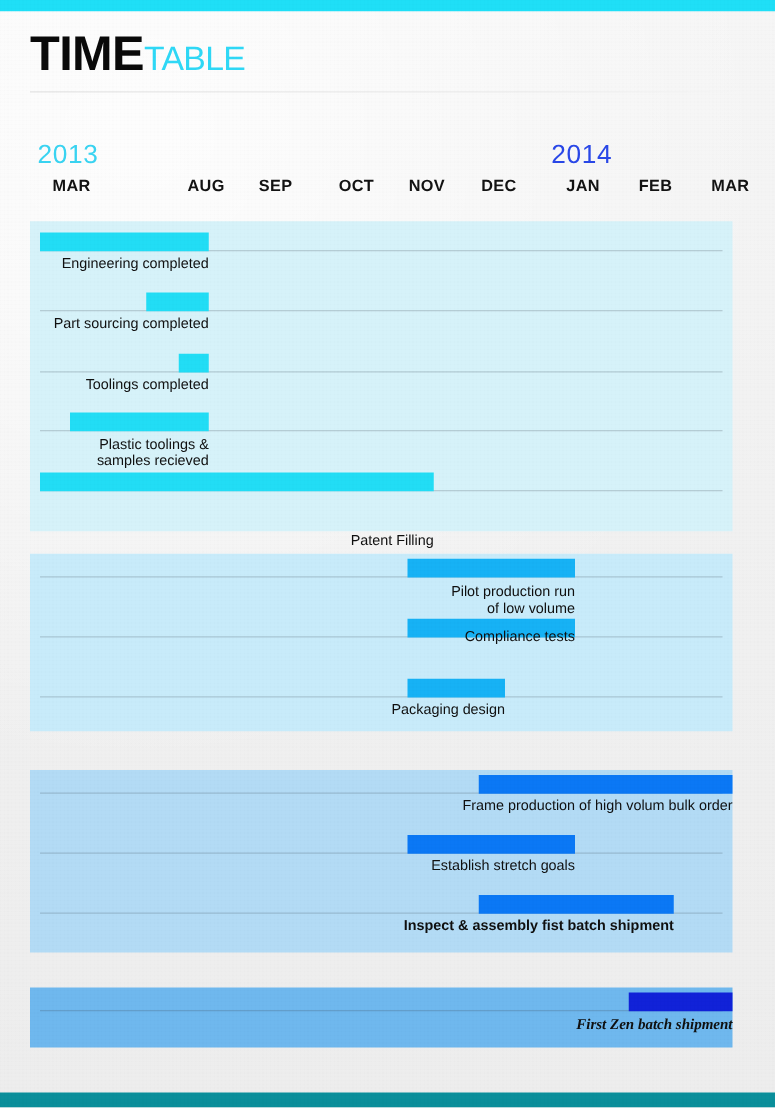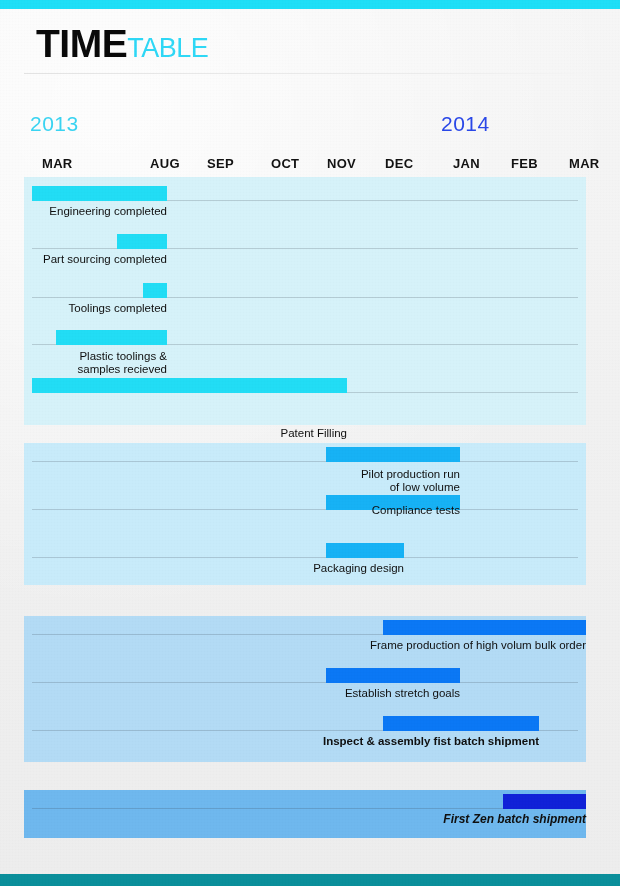--- a/index.html
+++ b/index.html
@@ -52,21 +52,20 @@
     top: 24px;
     left: 24px;
     line-height: 1;
     white-space: nowrap;
   }
   .title-strong {
     font-size: 39px;
     font-weight: 700;
     letter-spacing: -0.5px;
     color: #0a0a0a;
-    margin-left: 12px;
   }
   .title-light {
     font-size: 27px;
     font-weight: 300;
     letter-spacing: -0.5px;
     color: #2fd8f6;
   }
   .title-rule {
     position: absolute;
     top: 73px;
@@ -90,21 +89,21 @@
     font-weight: 300;
     letter-spacing: 0.5px;
     white-space: nowrap;
     pointer-events: auto;
   }
   .year-2013 { color: #3ad4f2; }
   .year-2014 { color: #2a48e8; }
 
   .month {
     position: absolute;
-    top: 156px;
+    top: 141px;
     font-size: 13px;
     font-weight: 700;
     letter-spacing: 0.3px;
     color: #131313;
     white-space: nowrap;
     pointer-events: auto;
     padding-left: 12px;
   }
 
   
@@ -209,17 +208,17 @@
       <div class="row-label" style="top: 639px; left: 186px; width: 400px;">Frame production of high volum bulk order</div>
       <div class="gridline" style="top: 682px; left: 32px;"></div>
       <div class="bar" style="top: 668px; left: 326px; width: 134px; background: rgb(11, 120, 245);"></div>
       <div class="row-label" style="top: 687px; left: 160px; width: 300px;">Establish stretch goals</div>
       <div class="gridline" style="top: 730px; left: 32px;"></div>
       <div class="bar" style="top: 716px; left: 383px; width: 156px; background: rgb(11, 120, 245);"></div>
       <div class="row-label" style="top: 735px; left: 139px; width: 400px; font-weight: bold;">Inspect &amp; assembly fist batch shipment</div>
       <div class="group" style="top: 790px; height: 48px; background: rgb(111, 184, 238);"></div>
       <div class="gridline" style="top: 808px; left: 32px;"></div>
       <div class="bar" style="top: 794px; left: 503px; width: 83px; background: rgb(17, 34, 216);"></div>
-      <div class="row-label emphasis" style="top: 813px; left: 186px; width: 400px;">First Zen batch shipment</div>
+      <div class="row-label emphasis" style="top: 813px; left: 186px; width: 400px; font-family: Liberation Serif, serif;">First Zen batch shipment</div>
     </div>
 
   <div class="footer-bar"></div>
 </div>
 
 </body></html>

